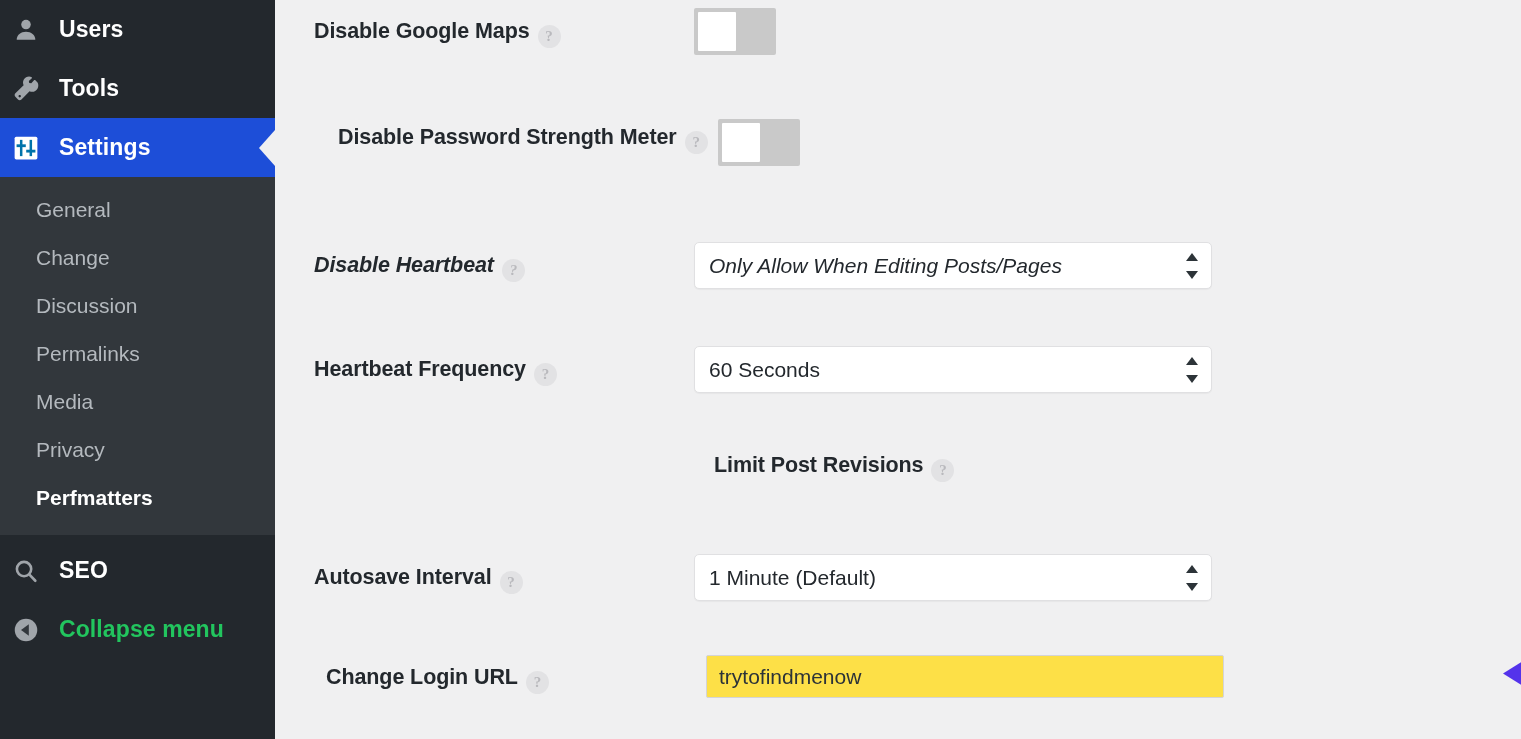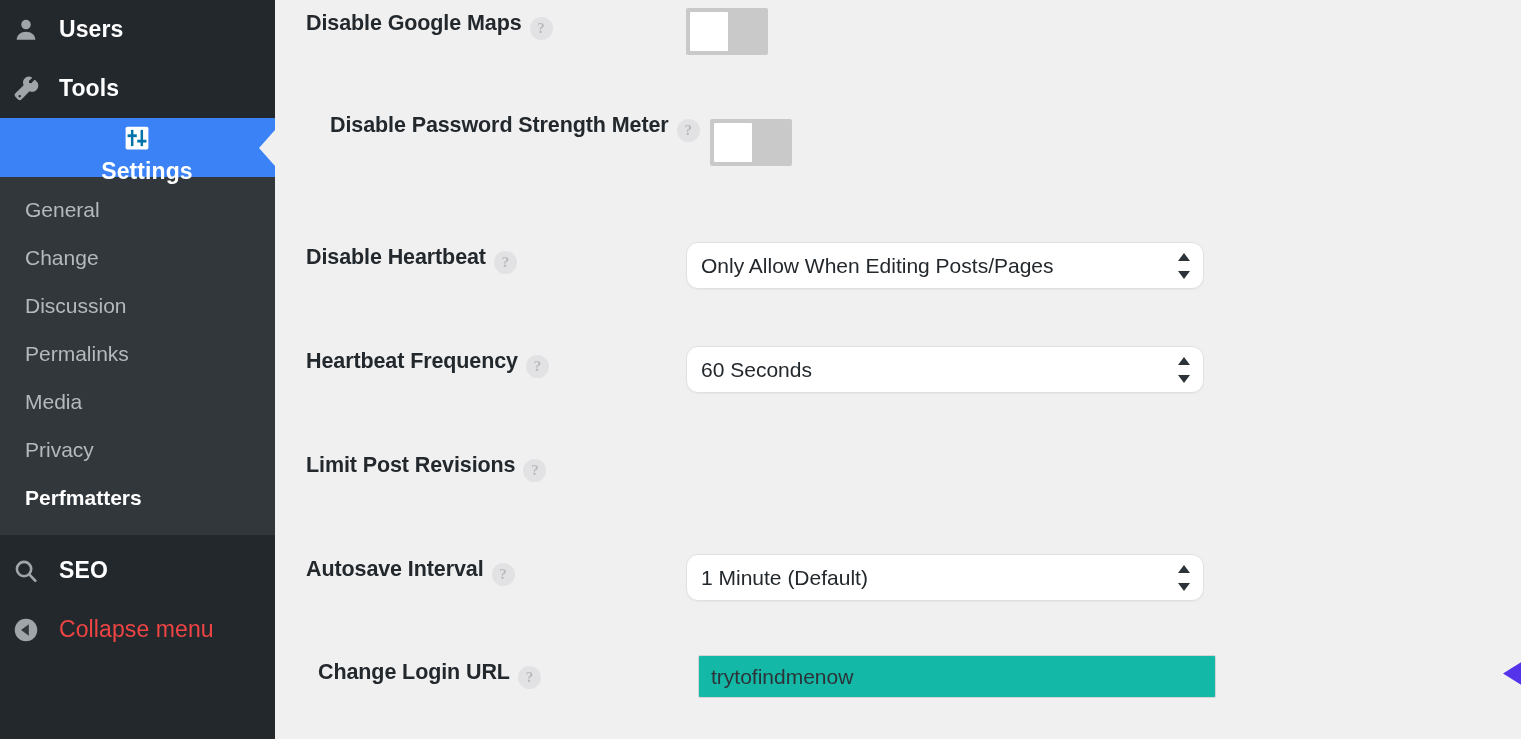--- a/index.html
+++ b/index.html
@@ -39,43 +39,42 @@
   }
   .menu-item .mi-icon {
     width: 40px;
     flex: 0 0 40px;
     display: flex;
     align-items: center;
     justify-content: flex-start;
   }
   .menu-item .mi-label { padding-left: 6px; color: #fff; }
   .menu-item.current {
-    background: #3b82f6;
+    background: #1d4ed8;
     color: #fff;
-    flex-direction: column;
   }
   .menu-item.current .mi-label { color:#fff; }
   
   .menu-item.current .notch {
     position: absolute;
     right: 0; top: 50%;
     transform: translateY(-50%);
     width: 0; height: 0;
     border-top: 18px solid transparent;
     border-bottom: 18px solid transparent;
     border-right: 16px solid #f0f0f1;
   }
 
   .submenu {
     background: #32373c;
     padding: 9px 0 13px 0;
   }
   .submenu-item {
     display: block;
-    padding: 0 0 0 25px;
+    padding: 0 0 0 36px;
     height: 48px;
     line-height: 48px;
     color: #b4b9be;
     font-size: 21px;
     font-weight: 400;
     white-space: nowrap;
   }
   .submenu-item.active {
     color: #fff;
     font-weight: 700;
@@ -89,23 +88,23 @@
   
   .content {
     position: relative;
     flex: 1 1 auto;
     height: 739px;
     background: #f0f0f1;
     padding: 0 0 0 39px;
   }
   .row {
     position: absolute;
-    left: 31px;
-    display: flex;
-    align-items: flex-start;
+    left: 39px;
+    display: flex;
+    align-items: center;
     width: 1180px;
   }
   .row-label {
     width: 380px;
     flex: 0 0 380px;
     font-size: 21.5px;
     font-weight: 700;
     color: #23282d;
     line-height: 31px;
     letter-spacing: -0.1px;
@@ -143,21 +142,21 @@
     border-radius: 1px;
   }
 
   
   .select {
     position: relative;
     width: 518px;
     height: 47px;
     background: #fff;
     border: 1px solid #e0e0e2;
-    border-radius: 12px;
+    border-radius: 5px;
     box-shadow: 0 1px 1px rgba(0,0,0,0.04);
     display: flex;
     align-items: center;
     padding: 0 40px 0 14px;
     font-size: 21px;
     color: #23282d;
     white-space: nowrap;
     overflow: hidden;
   }
   .select .arrows {
@@ -176,21 +175,21 @@
     border-left: 6px solid transparent;
     border-right: 6px solid transparent;
   }
   .select .arrows i.up { border-bottom: 8px solid #2c3338; }
   .select .arrows i.down { border-top: 8px solid #2c3338; }
 
   
   .textinput {
     width: 518px;
     height: 43px;
-    background: #14b8a6;
+    background: #fde047;
     border: 1px solid #d4d4d6;
     border-radius: 2px;
     display: flex;
     align-items: center;
     padding: 0 12px;
     font-size: 21px;
     color: #2c3338;
   }
 
   
@@ -262,21 +261,21 @@
         </span>
         <span class="mi-label">SEO</span>
       </div>
       <div class="menu-item">
         <span class="mi-icon">
           <svg class="icon-svg" width="26" height="26" viewBox="0 0 24 24">
             <circle cx="12" cy="12" r="10.4" fill="#a0a5aa"></circle>
             <path d="M14.6 6.6 L7.4 12 L14.6 17.4 Z" fill="#32373c"></path>
           </svg>
         </span>
-        <span class="mi-label" style="color:#ef4444;font-weight:400;">Collapse menu</span>
+        <span class="mi-label" style="color:#22c55e;font-weight:700;">Collapse menu</span>
       </div>
     </div>
   </nav>
 
   <main class="content">
 
     <div class="row" style="top:8px;">
       <div class="row-label">
         <span class="label-text">Disable Google Maps</span><span class="help">?</span>
       </div>
@@ -291,21 +290,21 @@
       <div class="row-label">
         <span class="label-text">Disable Password Strength Meter</span><span class="help">?</span>
       </div>
       <div class="controls">
         <div class="toggle" style="margin-top:9px;">
           <span class="knob"></span>
         </div>
       </div>
     </div>
 
-    <div class="row" style="top:242px;">
+    <div class="row" style="top:242px;font-style:italic;">
       <div class="row-label">
         <span class="label-text">Disable Heartbeat</span><span class="help">?</span>
       </div>
       <div class="controls">
         <div class="select">
           <span>Only Allow When Editing Posts/Pages</span>
           <span class="arrows">
               <i class="up"></i>
               <i class="down"></i>
             </span>

